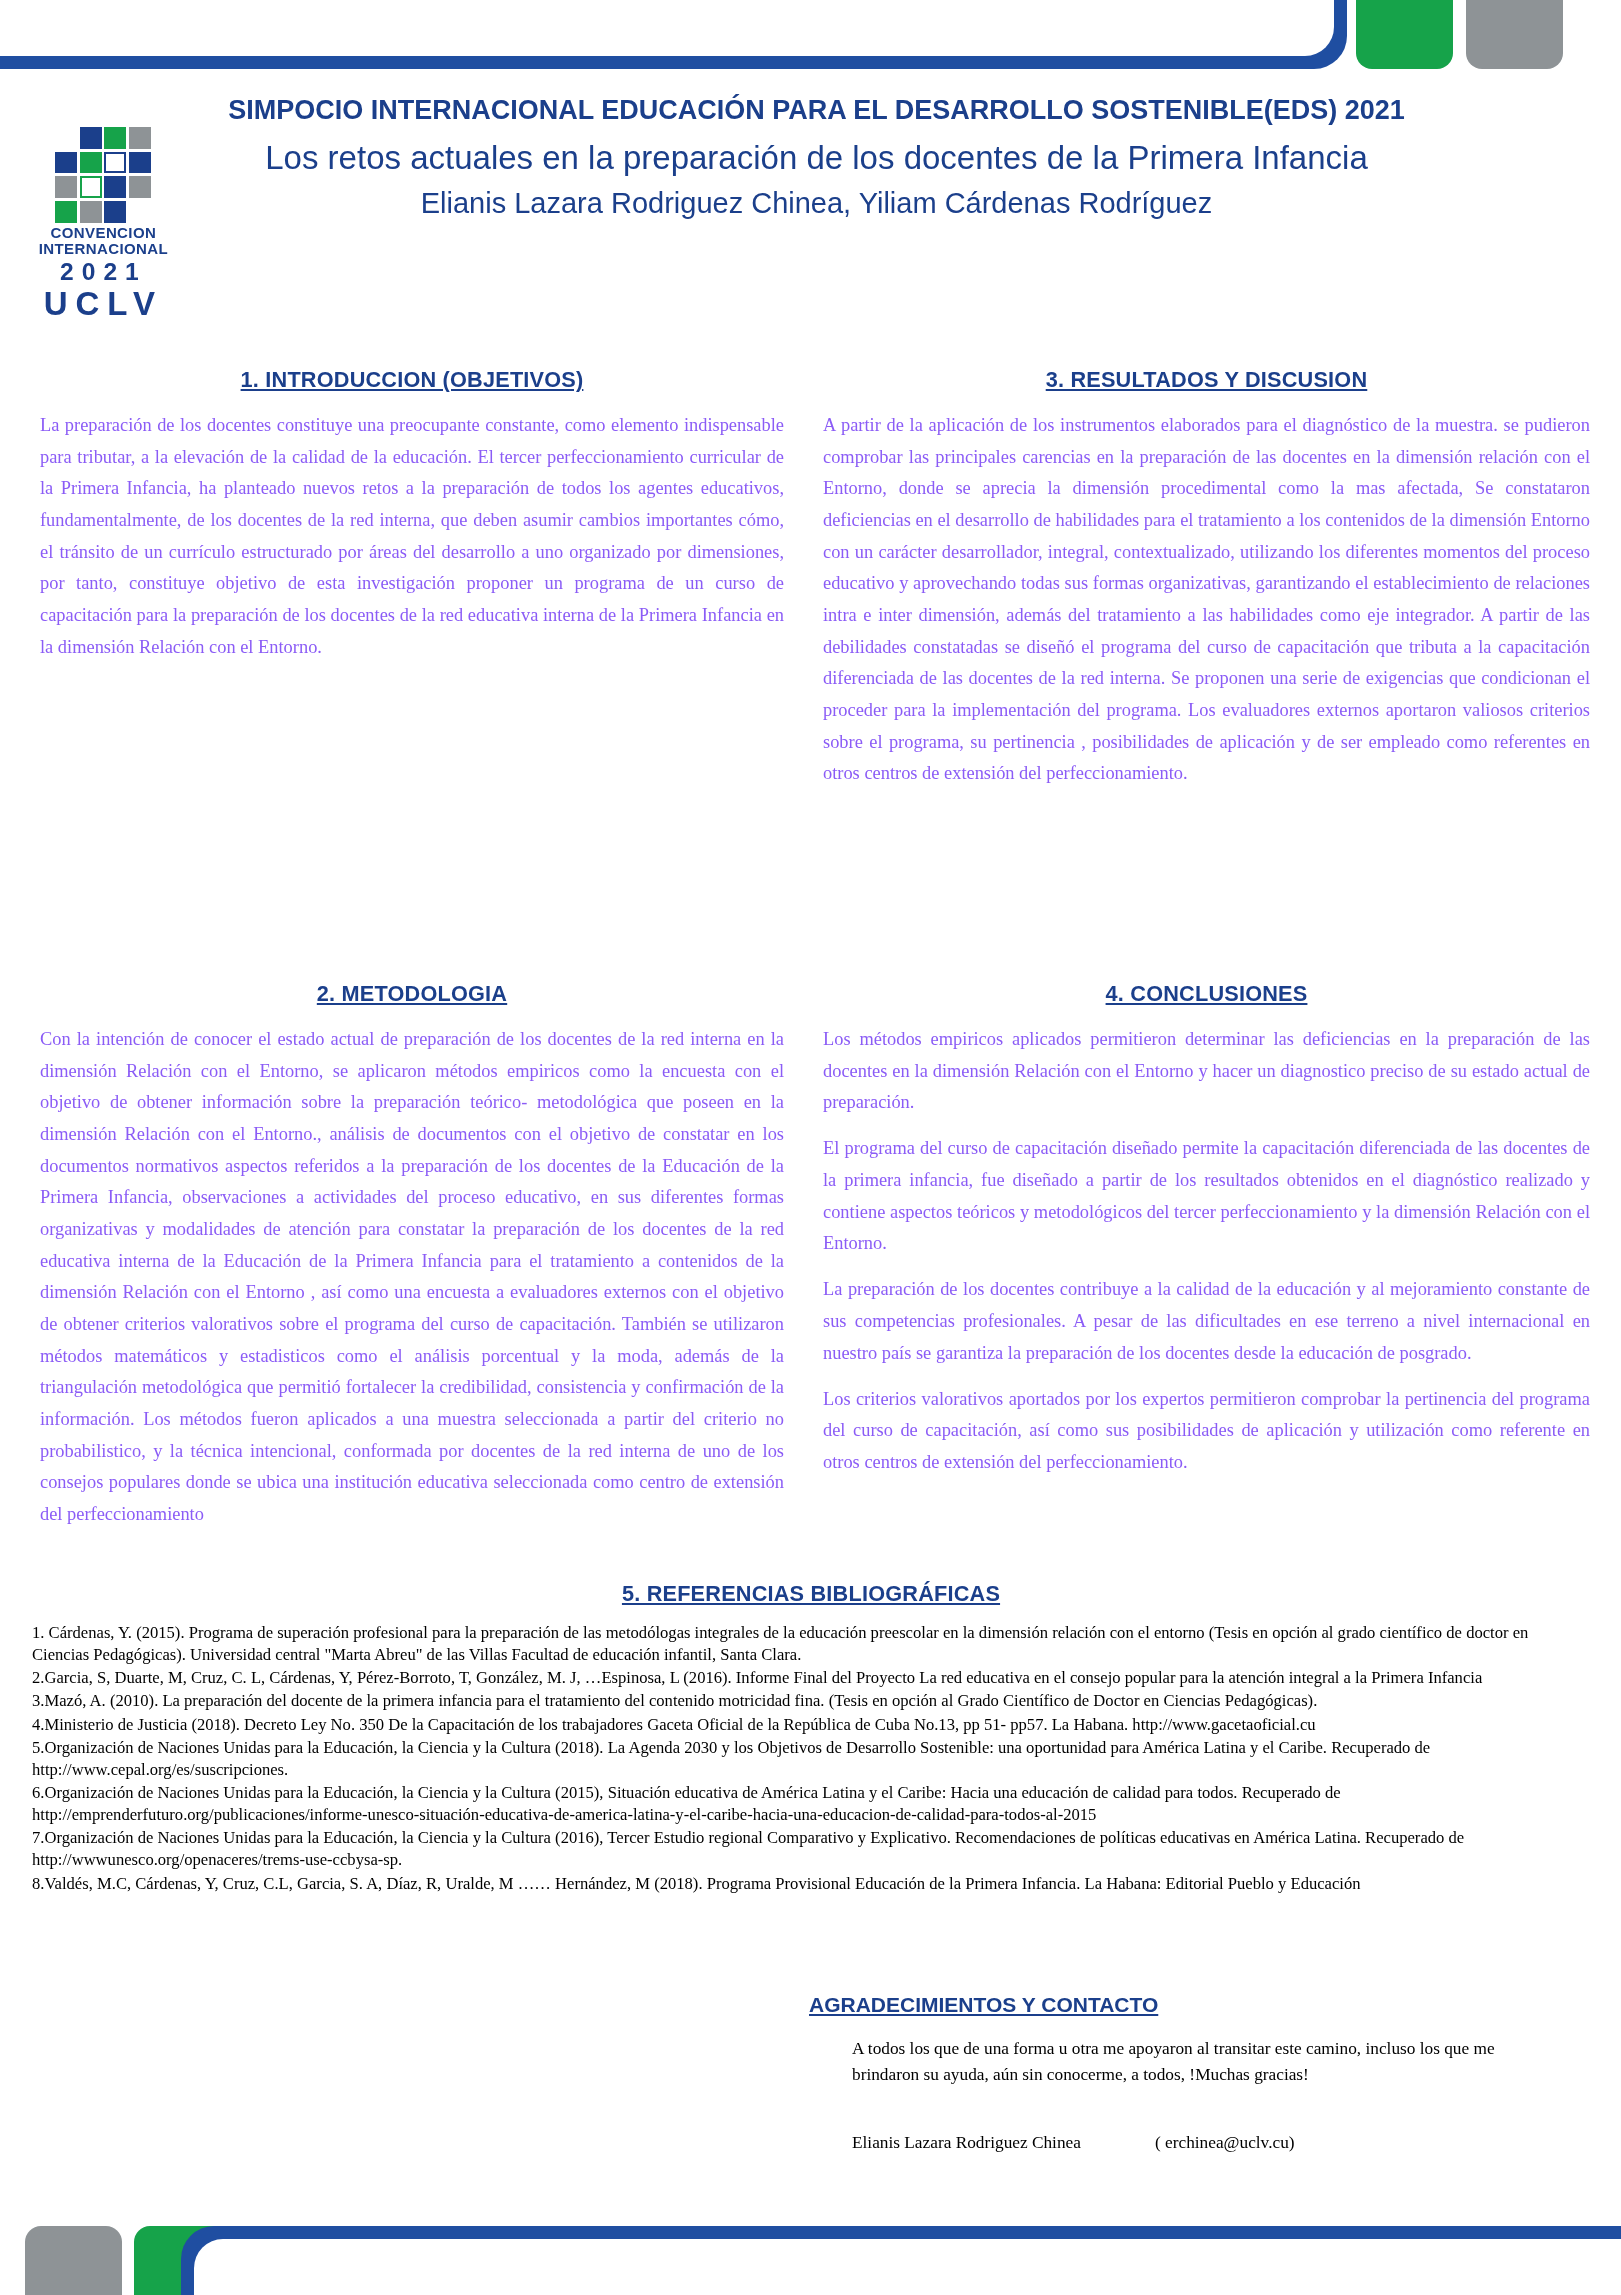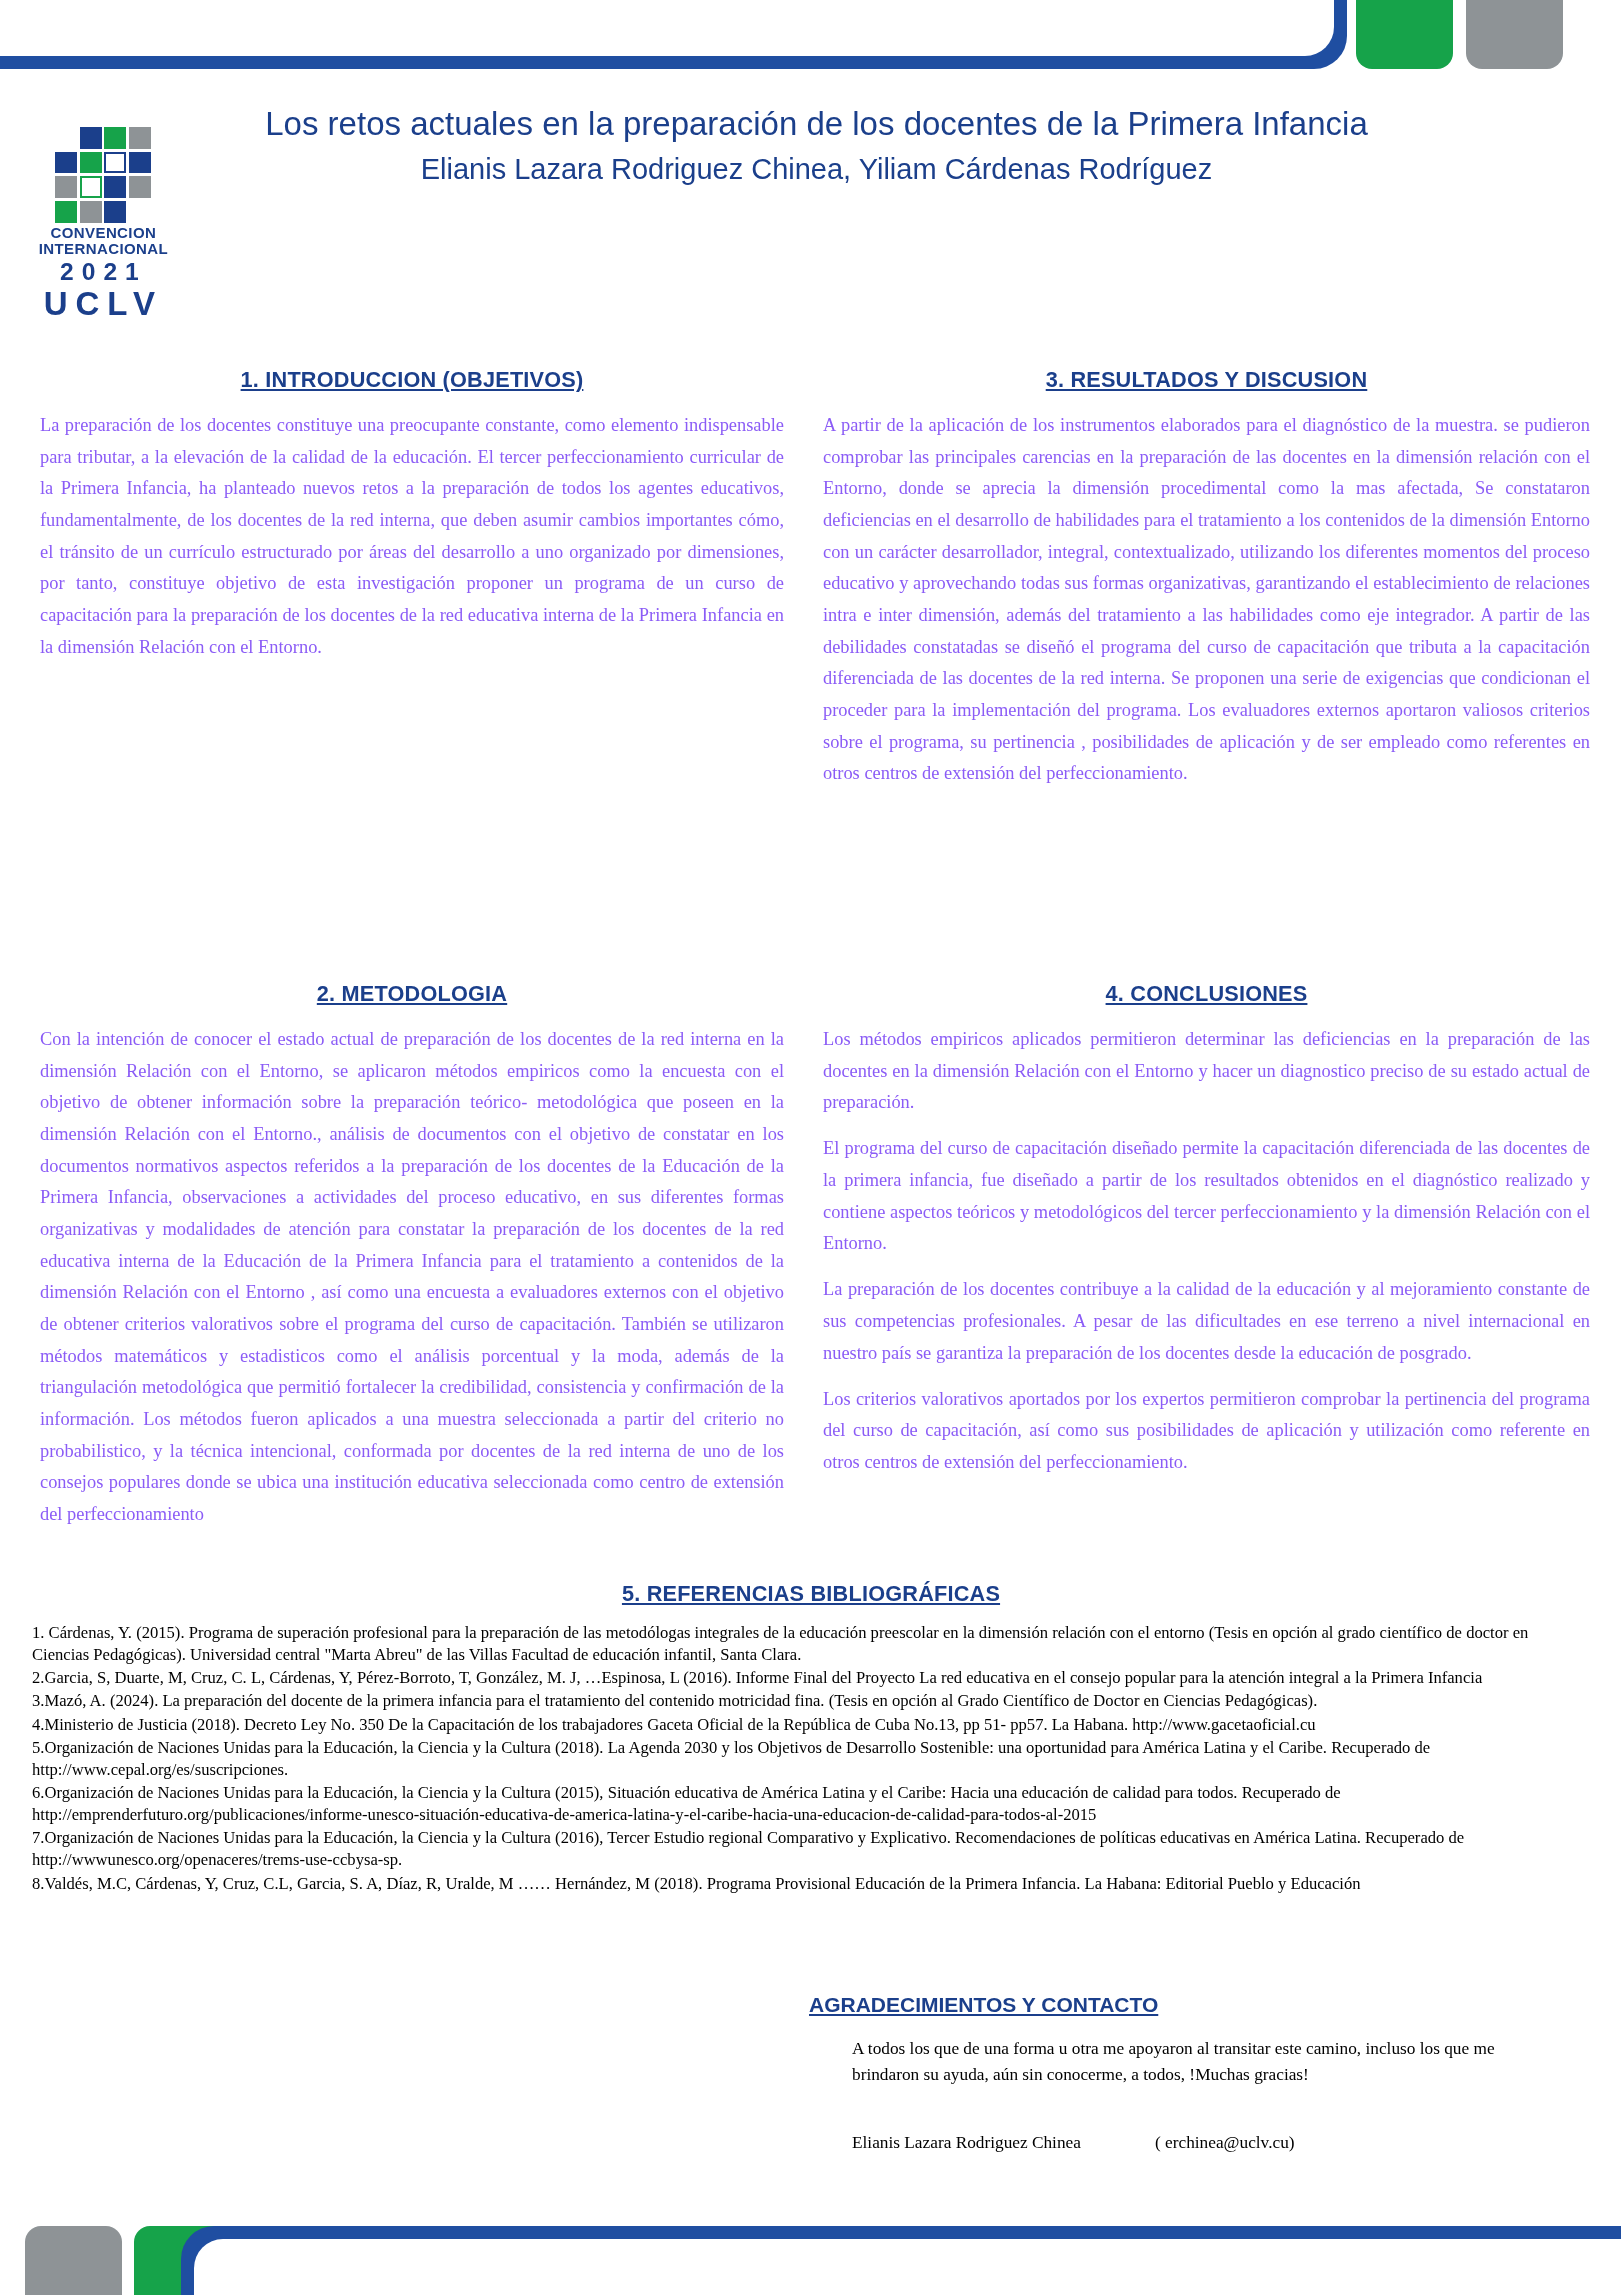--- a/index.html
+++ b/index.html
@@ -285,20 +285,21 @@
   </div>
   <div class="logo-txt1">
     <div>CONVENCION</div>
     <div>INTERNACIONAL</div>
   </div>
   <div class="logo-year">2021</div>
   <div class="logo-uclv">UCLV</div>
 </div>
 
 <div class="header">
+  <div class="simposio">SIMPOCIO INTERNACIONAL EDUCACIÓN PARA EL DESARROLLO SOSTENIBLE(EDS) 2021</div>
   <div class="poster-title">Los retos actuales en la preparación de los docentes de la Primera Infancia</div>
   <div class="authors">Elianis Lazara Rodriguez Chinea, Yiliam Cárdenas Rodríguez</div>
 </div>
 
 <div class="col-left sec-head" id="sec1-head">1. INTRODUCCION (OBJETIVOS)</div>
 <div class="col-left body-text" id="sec1-body">
   <p>La preparación de los docentes constituye una preocupante constante, como elemento indispensable para tributar, a la elevación de la calidad de la educación. El tercer perfeccionamiento curricular de la Primera Infancia, ha planteado nuevos retos a la preparación de todos los agentes educativos, fundamentalmente, de los docentes de la red interna, que deben asumir cambios importantes cómo,  el tránsito de un currículo estructurado por áreas del desarrollo a uno organizado por dimensiones, por tanto,  constituye objetivo de esta investigación proponer un programa de un curso de capacitación para la preparación de los docentes de la red educativa interna de la Primera Infancia en la dimensión Relación con el Entorno.</p>
 </div>
 
 <div class="col-right sec-head" id="sec3-head">3. RESULTADOS Y DISCUSION</div>
@@ -316,21 +317,21 @@
   <p>Los métodos empiricos aplicados permitieron determinar las deficiencias en la preparación de las docentes en la dimensión Relación con el Entorno y hacer un diagnostico preciso de su estado actual de preparación.</p>
   <p>El programa del curso de capacitación diseñado permite la capacitación diferenciada de las docentes de la primera infancia, fue diseñado a partir de los resultados obtenidos en el diagnóstico realizado y contiene aspectos teóricos y metodológicos del tercer perfeccionamiento y la dimensión Relación con el Entorno.</p>
   <p>La preparación de los docentes contribuye a la calidad de la educación y al mejoramiento constante de sus competencias profesionales. A pesar de las dificultades en ese terreno a nivel internacional en nuestro país se garantiza la preparación de los docentes desde la educación de posgrado.</p>
   <p>Los criterios valorativos aportados por los expertos permitieron comprobar la pertinencia del programa del curso de capacitación, así como sus posibilidades de aplicación y utilización como referente en otros centros de extensión del perfeccionamiento.</p>
 </div>
 
 <div class="refs-head sec-head">5. REFERENCIAS BIBLIOGRÁFICAS</div>
 <div class="refs-body">
   <p class="ref">1. Cárdenas, Y. (2015).  Programa de superación profesional para la                         preparación de las metodólogas integrales de la educación preescolar en la dimensión relación con el entorno (Tesis en opción al grado científico de doctor en Ciencias Pedagógicas). Universidad central "Marta Abreu" de las Villas Facultad de educación infantil, Santa Clara.</p>
   <p class="ref">2.Garcia, S, Duarte, M, Cruz, C. L, Cárdenas, Y, Pérez-Borroto, T, González, M. J, …Espinosa, L (2016). Informe Final del Proyecto La red educativa en el consejo popular para la atención integral a la Primera Infancia</p>
-  <p class="ref">3.Mazó, A.  (2024). La preparación del docente de la primera infancia para el tratamiento del contenido motricidad fina. (Tesis en opción al Grado Científico de Doctor en Ciencias Pedagógicas).</p>
+  <p class="ref">3.Mazó, A.  (2010). La preparación del docente de la primera infancia para el tratamiento del contenido motricidad fina. (Tesis en opción al Grado Científico de Doctor en Ciencias Pedagógicas).</p>
   <p class="ref">4.Ministerio de Justicia (2018). Decreto Ley No. 350 De la Capacitación de los trabajadores Gaceta Oficial de la República de Cuba No.13, pp 51- pp57. La Habana. http://www.gacetaoficial.cu</p>
   <p class="ref">5.Organización de Naciones Unidas para la Educación, la Ciencia y la Cultura (2018).  La Agenda 2030 y los Objetivos de Desarrollo Sostenible: una oportunidad para América Latina y el Caribe. Recuperado de http://www.cepal.org/es/suscripciones.</p>
   <p class="ref">6.Organización de Naciones Unidas para la Educación, la Ciencia y la Cultura (2015), Situación educativa de América Latina y el Caribe: Hacia una educación de calidad para todos.  Recuperado de http://emprenderfuturo.org/publicaciones/informe-unesco-situación-educativa-de-america-latina-y-el-caribe-hacia-una-educacion-de-calidad-para-todos-al-2015</p>
   <p class="ref">7.Organización de Naciones Unidas para la Educación, la Ciencia y la Cultura (2016), Tercer Estudio regional Comparativo y Explicativo. Recomendaciones de políticas educativas en América Latina. Recuperado de http://wwwunesco.org/openaceres/trems-use-ccbysa-sp.</p>
   <p class="ref">8.Valdés, M.C, Cárdenas, Y, Cruz, C.L, Garcia, S. A, Díaz, R, Uralde, M …… Hernández, M (2018). Programa Provisional Educación de la Primera Infancia. La Habana: Editorial Pueblo y Educación</p>
 </div>
 
 <div class="ack-head">AGRADECIMIENTOS Y CONTACTO</div>
 <div class="ack-body">
   <div>A todos los que de una forma u otra me  apoyaron al transitar este camino, incluso los que me brindaron su ayuda,  aún sin conocerme, a todos, !Muchas gracias!</div>

